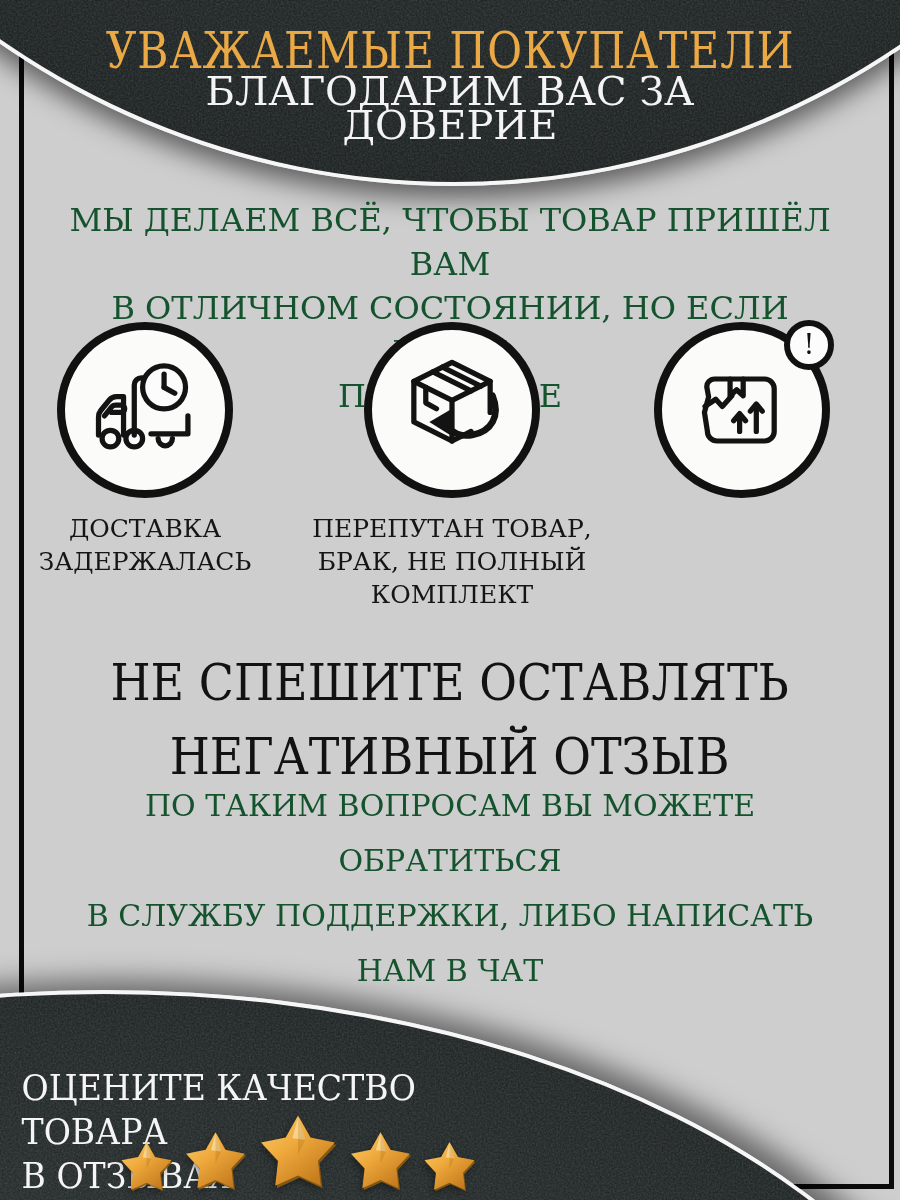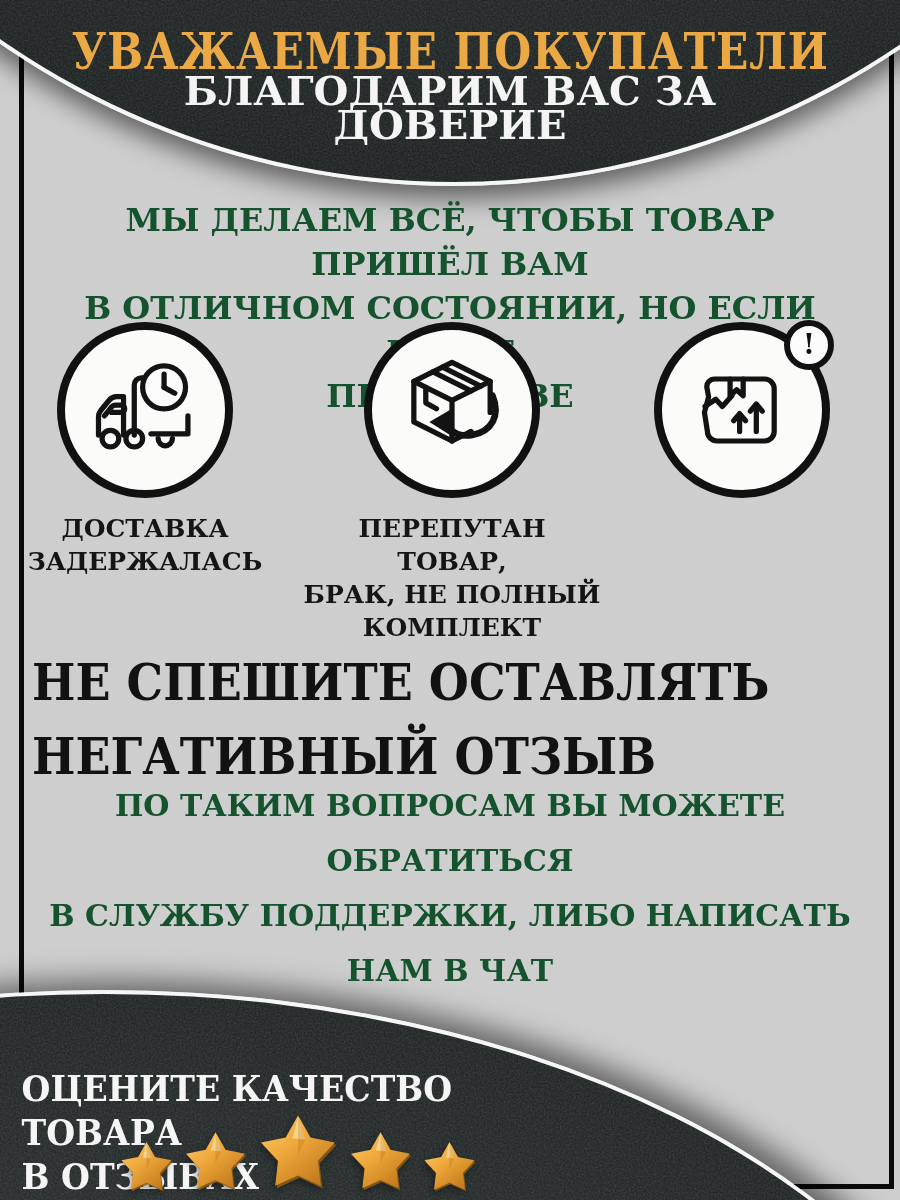--- a/index.html
+++ b/index.html
@@ -1,17 +1,17 @@
 <!DOCTYPE html>
 <html><head>
 <meta charset="utf-8">
 <style>
   html,body{margin:0;padding:0;background:#cecece;}
   .canvas{position:relative;width:900px;height:1200px;overflow:hidden;
-          background:#cecece;font-family:"DejaVu Serif","Liberation Serif",serif;font-weight:700;}
+          background:#cecece;font-family:"DejaVu Serif","Liberation Serif",serif;font-weight:400;}
   
   .frame{position:absolute;left:19px;top:-30px;width:875px;height:1219px;
          box-sizing:border-box;border:5px solid #0b0b0b;z-index:1;}
   
   .dark-ellipse{position:absolute;border-radius:50%;overflow:hidden;
         background:radial-gradient(60% 55% at 50% 45%, #2f3636 0%, #262c2c 55%, #1e2323 100%);
         border:4px solid #f6f6f6;z-index:2;}
   .top-ellipse{left:-350px;top:-1442px;width:1600px;height:1620px;
         box-shadow:0 12px 26px rgba(0,0,0,.55);}
   .bottom-ellipse{left:-800px;top:990px;width:1800px;height:1090px;
@@ -32,21 +32,21 @@
   .issue-col{position:absolute;top:0;width:300px;text-align:center;}
   .issue-col.c1{left:-5px;} .issue-col.c2{left:302px;} .issue-col.c3{left:592px;}
   .icon-circle{position:relative;margin:0 auto;width:160px;height:160px;border-radius:50%;
         background:#fbfbfa;border:8px solid #111;}
   .icon-circle svg.lineicon{position:absolute;left:50%;top:50%;width:124px;height:124px;
         transform:translate(-50%,-50%);}
   .issue-label{margin-top:14px;font-size:25px;line-height:33px;color:#151515;}
   .alert-badge{position:absolute;right:-12px;top:-10px;width:38px;height:38px;border-radius:50%;
         background:#fcfcfc;border:6px solid #111;color:#111;font-size:27px;line-height:38px;
         text-align:center;font-family:"DejaVu Serif","Liberation Serif",serif;}
-  .headline{top:646px;left:0;width:900px;text-align:left;
+  .headline{top:646px;left:0;width:900px;text-align:center;
         font-size:50px;line-height:74px;color:#121212;}
   .support{top:778px;left:40px;width:820px;text-align:center;
         font-size:30px;line-height:55px;color:#14532d;}
   .footer-title{top:1066px;left:0;width:540px;text-align:left;
         font-size:36px;line-height:44px;color:#f5f5f5;}
   .stars{top:1108px;left:108px;width:380px;height:90px;display:flex;
         align-items:flex-end;justify-content:center;gap:7px;}
   .stars svg{display:block;filter:drop-shadow(-2px 3px 3px rgba(0,0,0,.35));}
 </style>
 </head>

